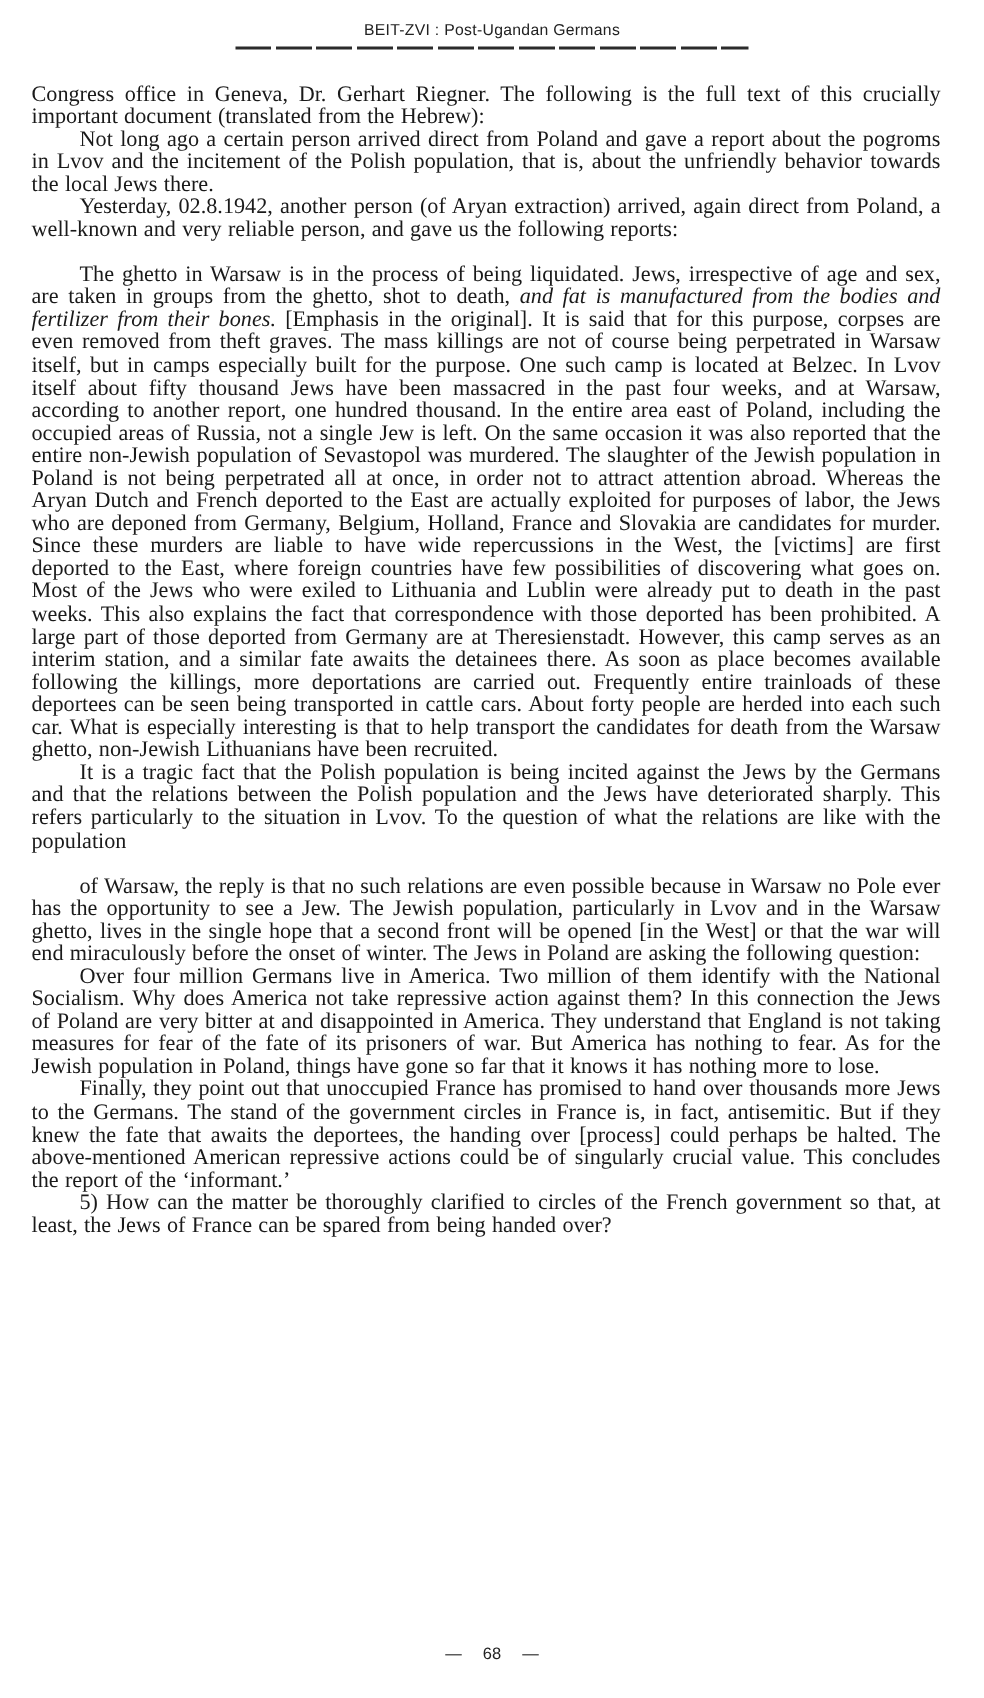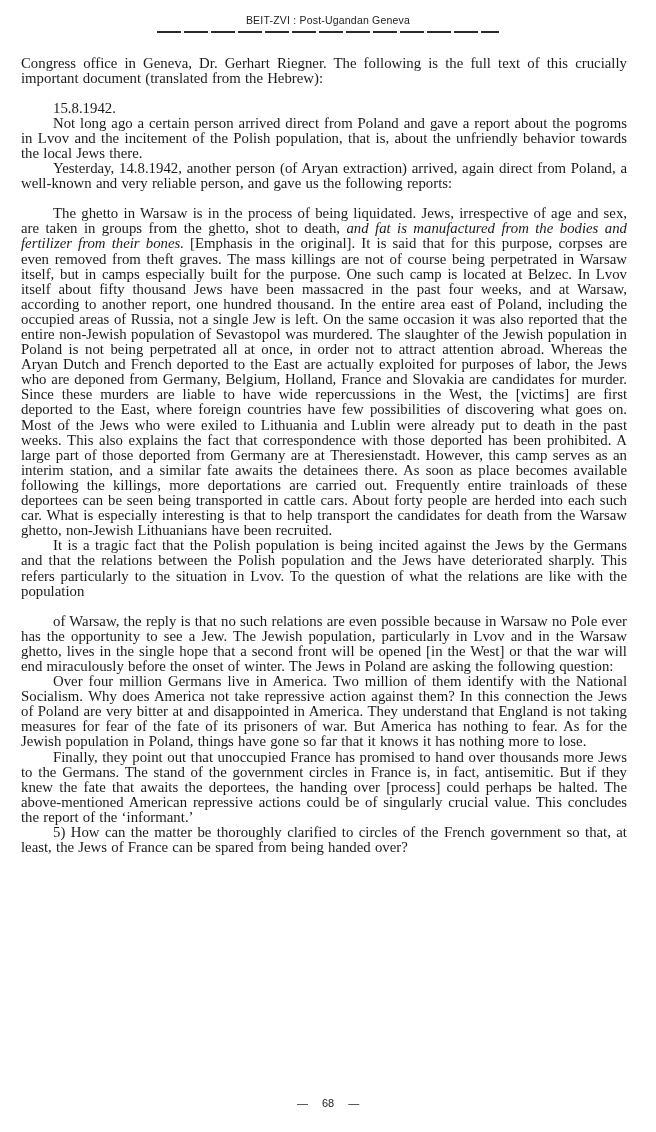--- a/index.html
+++ b/index.html
@@ -61,29 +61,28 @@
     display: inline-block;
     margin: 0 14px;
   }
 </style>
 </head>
 <body>
 
 <div class="page">
 
   <div class="running-header">
-    <div class="header-title">BEIT-ZVI : Post-Ugandan Geneva</div>
+    <div class="header-title">BEIT-ZVI : Post-Ugandan Germans</div>
     <div class="header-rule"></div>
   </div>
 
   <div class="doc-body" id="document-body">
       <p class="para"><span>Congress office in Geneva, Dr. Gerhart Riegner. The following is the full text of this crucially important document (translated from the Hebrew):</span></p>
-      <p class="para indent gap"><span>15.8.1942.</span></p>
       <p class="para indent"><span>Not long ago a certain person arrived direct from Poland and gave a report about the pogroms in Lvov and the incitement of the Polish population, that is, about the unfriendly behavior towards the local Jews there.</span></p>
-      <p class="para indent"><span>Yesterday, 14.8.1942, another person (of Aryan extraction) arrived, again direct from Poland, a well-known and very reliable person, and gave us the following reports:</span></p>
+      <p class="para indent"><span>Yesterday, 02.8.1942, another person (of Aryan extraction) arrived, again direct from Poland, a well-known and very reliable person, and gave us the following reports:</span></p>
       <p class="para indent gap"><span>The ghetto in Warsaw is in the process of being liquidated. Jews, irrespective of age and sex, are taken in groups from the ghetto, shot to death, </span><em>and fat is manufactured from the bodies and fertilizer from their bones.</em><span> [Emphasis in the original]. It is said that for this purpose, corpses are even removed from theft graves. The mass killings are not of course being perpetrated in Warsaw itself, but in camps especially built for the purpose. One such camp is located at Belzec. In Lvov itself about fifty thousand Jews have been massacred in the past four weeks, and at Warsaw, according to another report, one hundred thousand. In the entire area east of Poland, including the occupied areas of Russia, not a single Jew is left. On the same occasion it was also reported that the entire non-Jewish population of Sevastopol was murdered. The slaughter of the Jewish population in Poland is not being perpetrated all at once, in order not to attract attention abroad. Whereas the Aryan Dutch and French deported to the East are actually exploited for purposes of labor, the Jews who are deponed from Germany, Belgium, Holland, France and Slovakia are candidates for murder. Since these murders are liable to have wide repercussions in the West, the [victims] are first deported to the East, where foreign countries have few possibilities of discovering what goes on. Most of the Jews who were exiled to Lithuania and Lublin were already put to death in the past weeks. This also explains the fact that correspondence with those deported has been prohibited. A large part of those deported from Germany are at Theresienstadt. However, this camp serves as an interim station, and a similar fate awaits the detainees there. As soon as place becomes available following the killings, more deportations are carried out. Frequently entire trainloads of these deportees can be seen being transported in cattle cars. About forty people are herded into each such car. What is especially interesting is that to help transport the candidates for death from the Warsaw ghetto, non-Jewish Lithuanians have been recruited.</span></p>
       <p class="para indent"><span>It is a tragic fact that the Polish population is being incited against the Jews by the Germans and that the relations between the Polish population and the Jews have deteriorated sharply. This refers particularly to the situation in Lvov. To the question of what the relations are like with the population</span></p>
       <p class="para indent gap"><span>of Warsaw, the reply is that no such relations are even possible because in Warsaw no Pole ever has the opportunity to see a Jew. The Jewish population, particularly in Lvov and in the Warsaw ghetto, lives in the single hope that a second front will be opened [in the West] or that the war will end miraculously before the onset of winter. The Jews in Poland are asking the following question:</span></p>
       <p class="para indent"><span>Over four million Germans live in America. Two million of them identify with the National Socialism. Why does America not take repressive action against them? In this connection the Jews of Poland are very bitter at and disappointed in America. They understand that England is not taking measures for fear of the fate of its prisoners of war. But America has nothing to fear. As for the Jewish population in Poland, things have gone so far that it knows it has nothing more to lose.</span></p>
       <p class="para indent"><span>Finally, they point out that unoccupied France has promised to hand over thousands more Jews to the Germans. The stand of the government circles in France is, in fact, antisemitic. But if they knew the fate that awaits the deportees, the handing over [process] could perhaps be halted. The above-mentioned American repressive actions could be of singularly crucial value. This concludes the report of the ‘informant.’</span></p>
       <p class="para indent"><span>5) How can the matter be thoroughly clarified to circles of the French government so that, at least, the Jews of France can be spared from being handed over?</span></p>
     </div>
 
   <div class="page-footer">
     <span class="pf-dash">—</span><span class="pf-num">68</span><span class="pf-dash">—</span>

